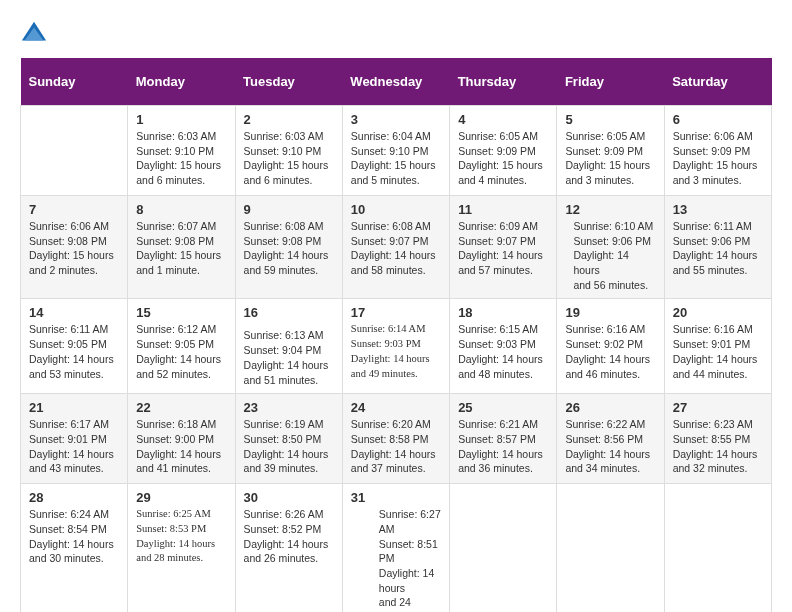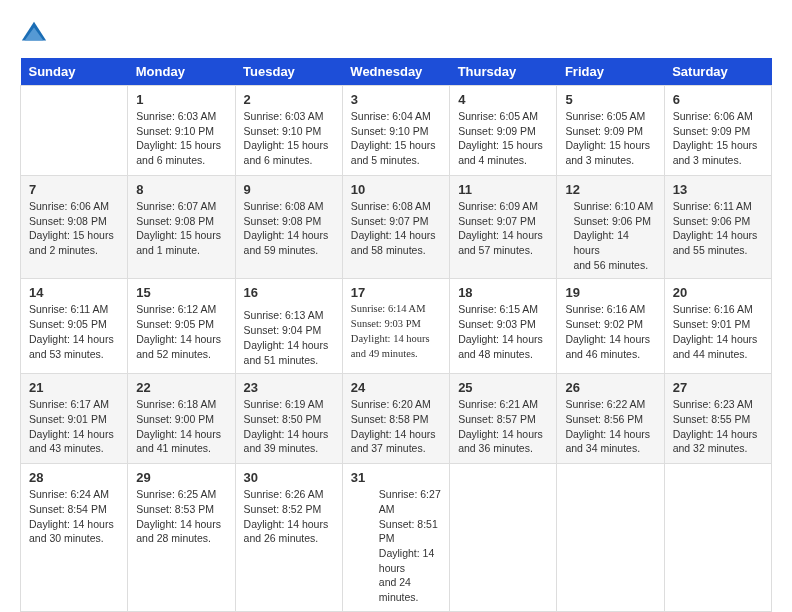--- a/index.html
+++ b/index.html
@@ -47,24 +47,24 @@
     .location {
       font-size: 16px;
       color: #444;
     }
     table {
       width: 100%;
       border-collapse: collapse;
       table-layout: fixed;
     }
     thead tr th {
-      background-color: #1d4ed8;
+      background-color: #701a75;
       color: #fff;
       text-align: left;
-      padding: 6px 8px;
+      padding: 16px 8px;
       font-size: 13px;
       font-weight: bold;
     }
     tbody tr td {
       vertical-align: top;
       padding: 6px 8px;
       border: 1px solid #ddd;
       font-size: 11px;
       color: #333;
       height: 90px;
@@ -320,21 +320,21 @@
       <tr>
         <td>
           <span class="day-number">28</span>
           <div class="day-info" style="white-space: pre-line;">Sunrise: 6:24 AM
 Sunset: 8:54 PM
 Daylight: 14 hours
 and 30 minutes.</div>
         </td>
         <td>
           <span class="day-number">29</span>
-          <div class="day-info" style="white-space: pre-line;">Sunrise: 6:25 AM
+          <div class="day-info" style="white-space: pre-line; font-family: Liberation Serif, serif;">Sunrise: 6:25 AM
 Sunset: 8:53 PM
 Daylight: 14 hours
 and 28 minutes.</div>
         </td>
         <td>
           <span class="day-number">30</span>
           <div class="day-info" style="white-space: pre-line;">Sunrise: 6:26 AM
 Sunset: 8:52 PM
 Daylight: 14 hours
 and 26 minutes.</div>

